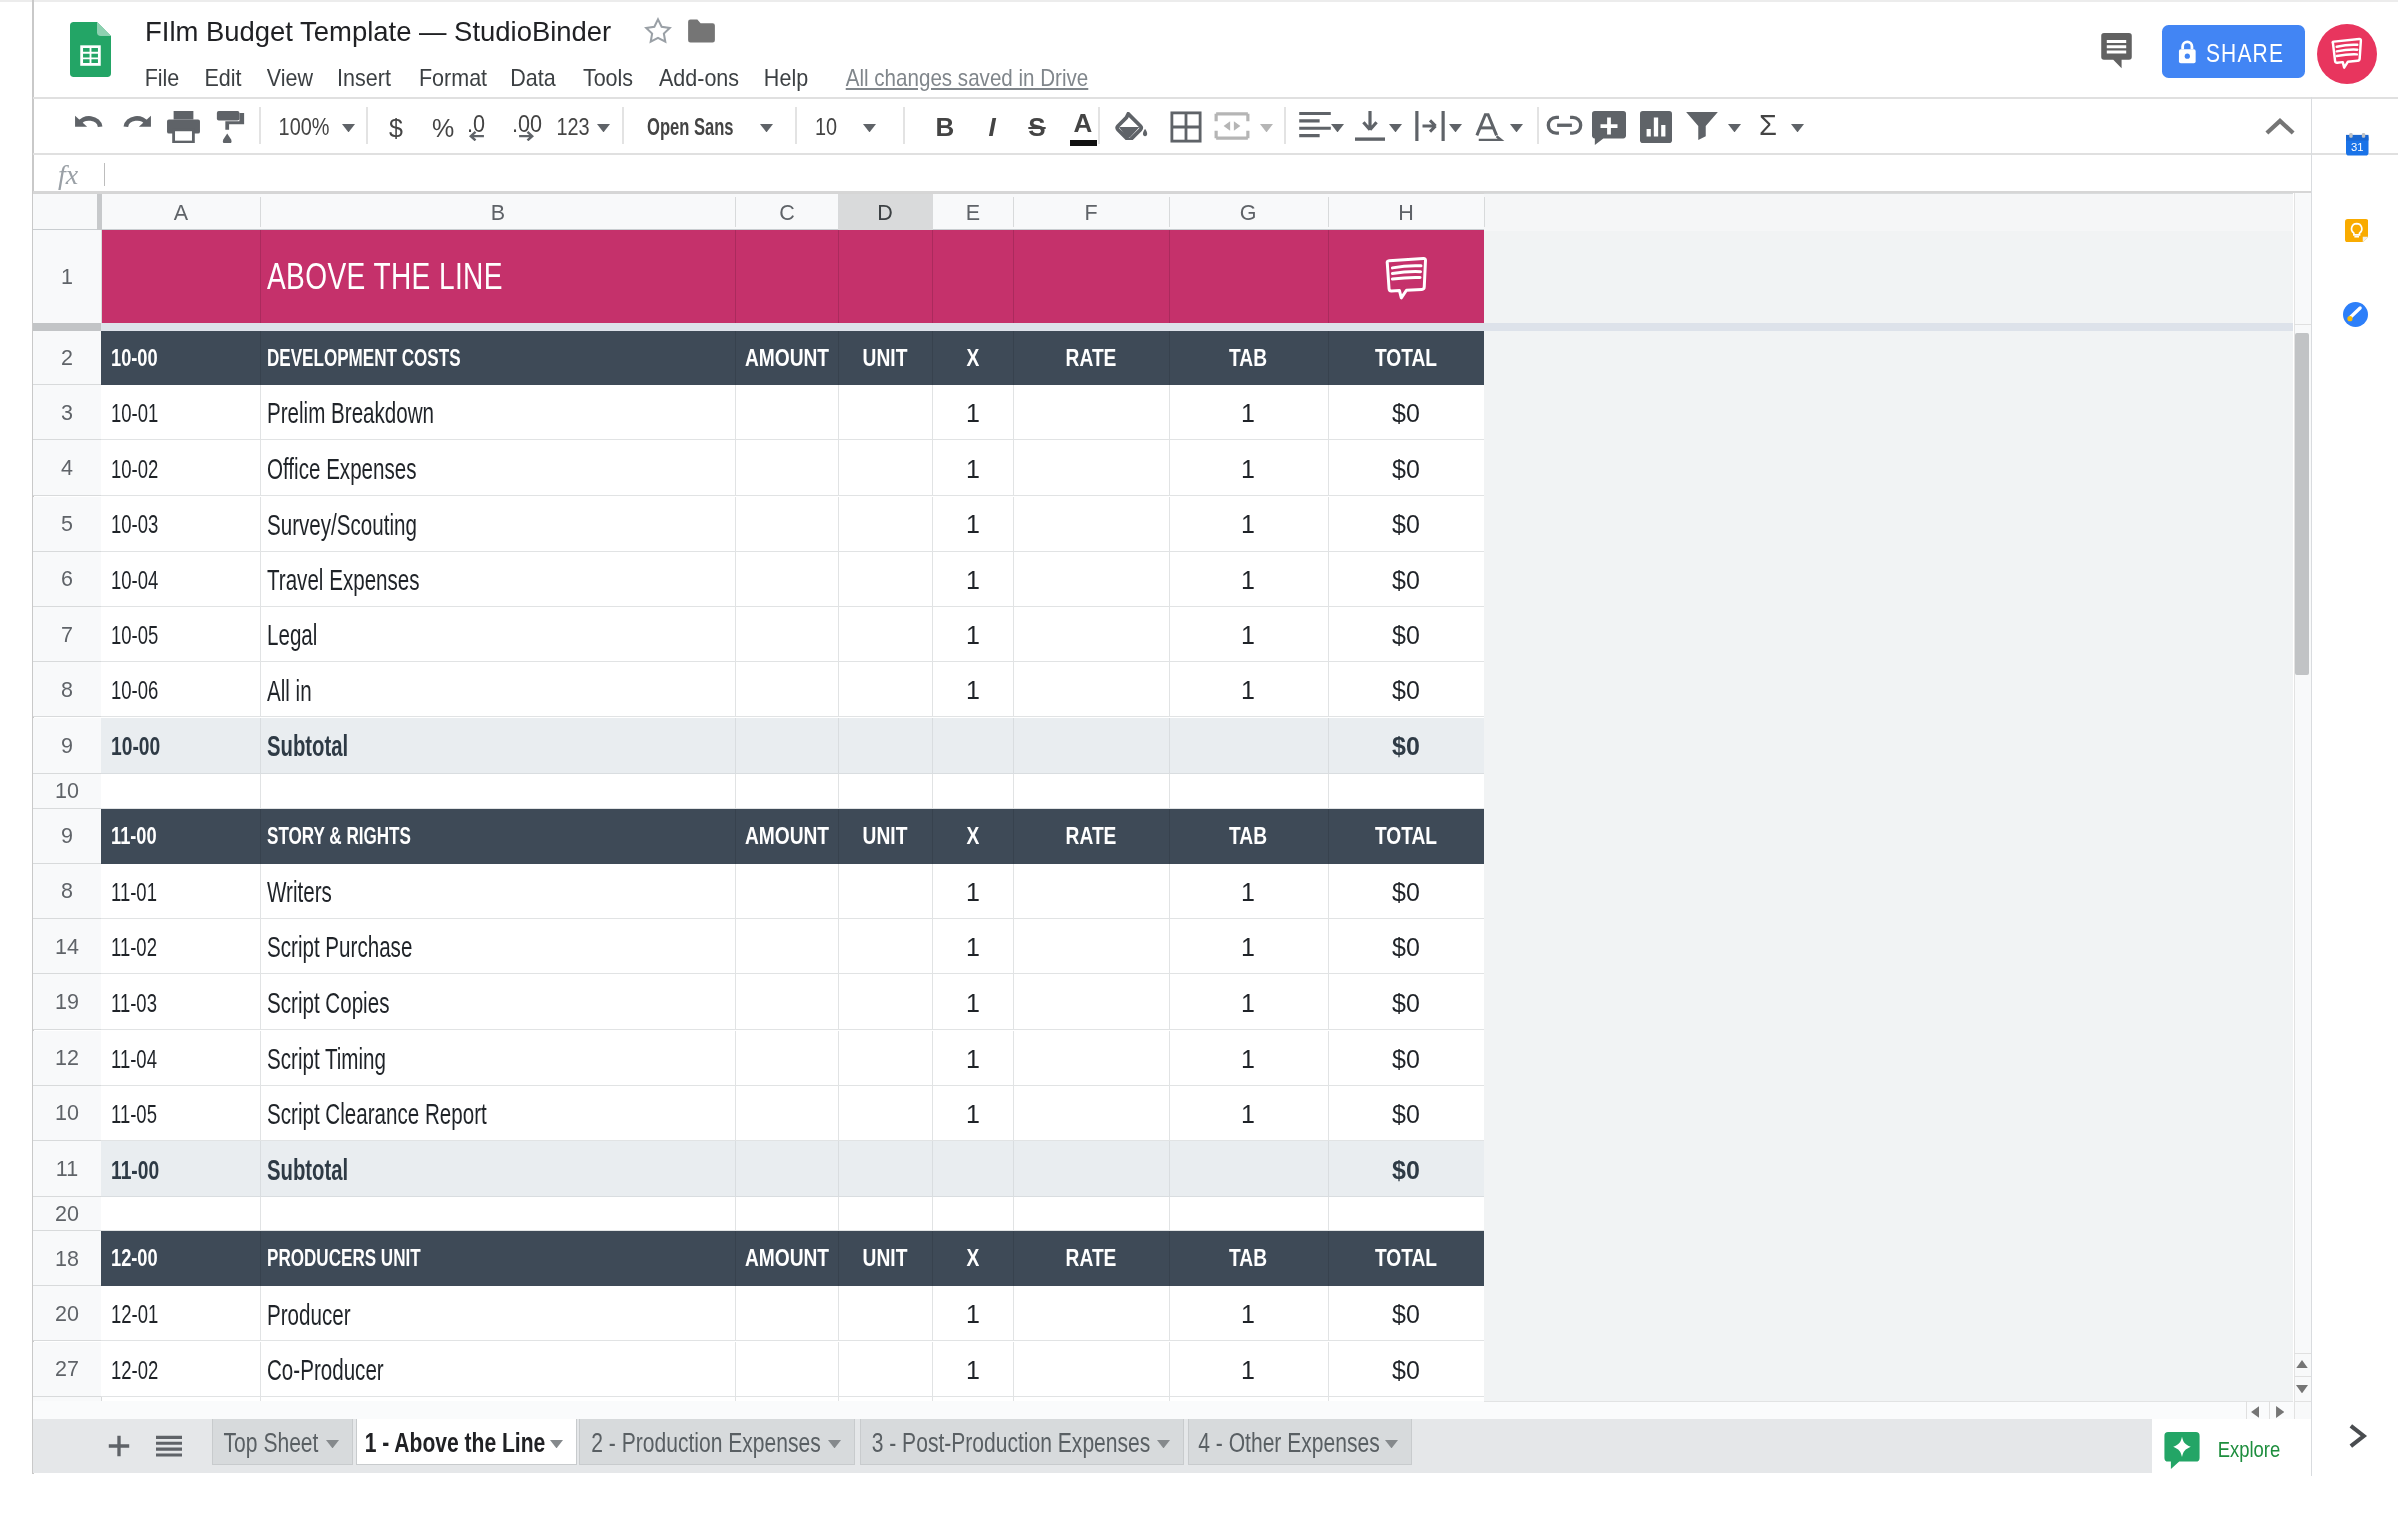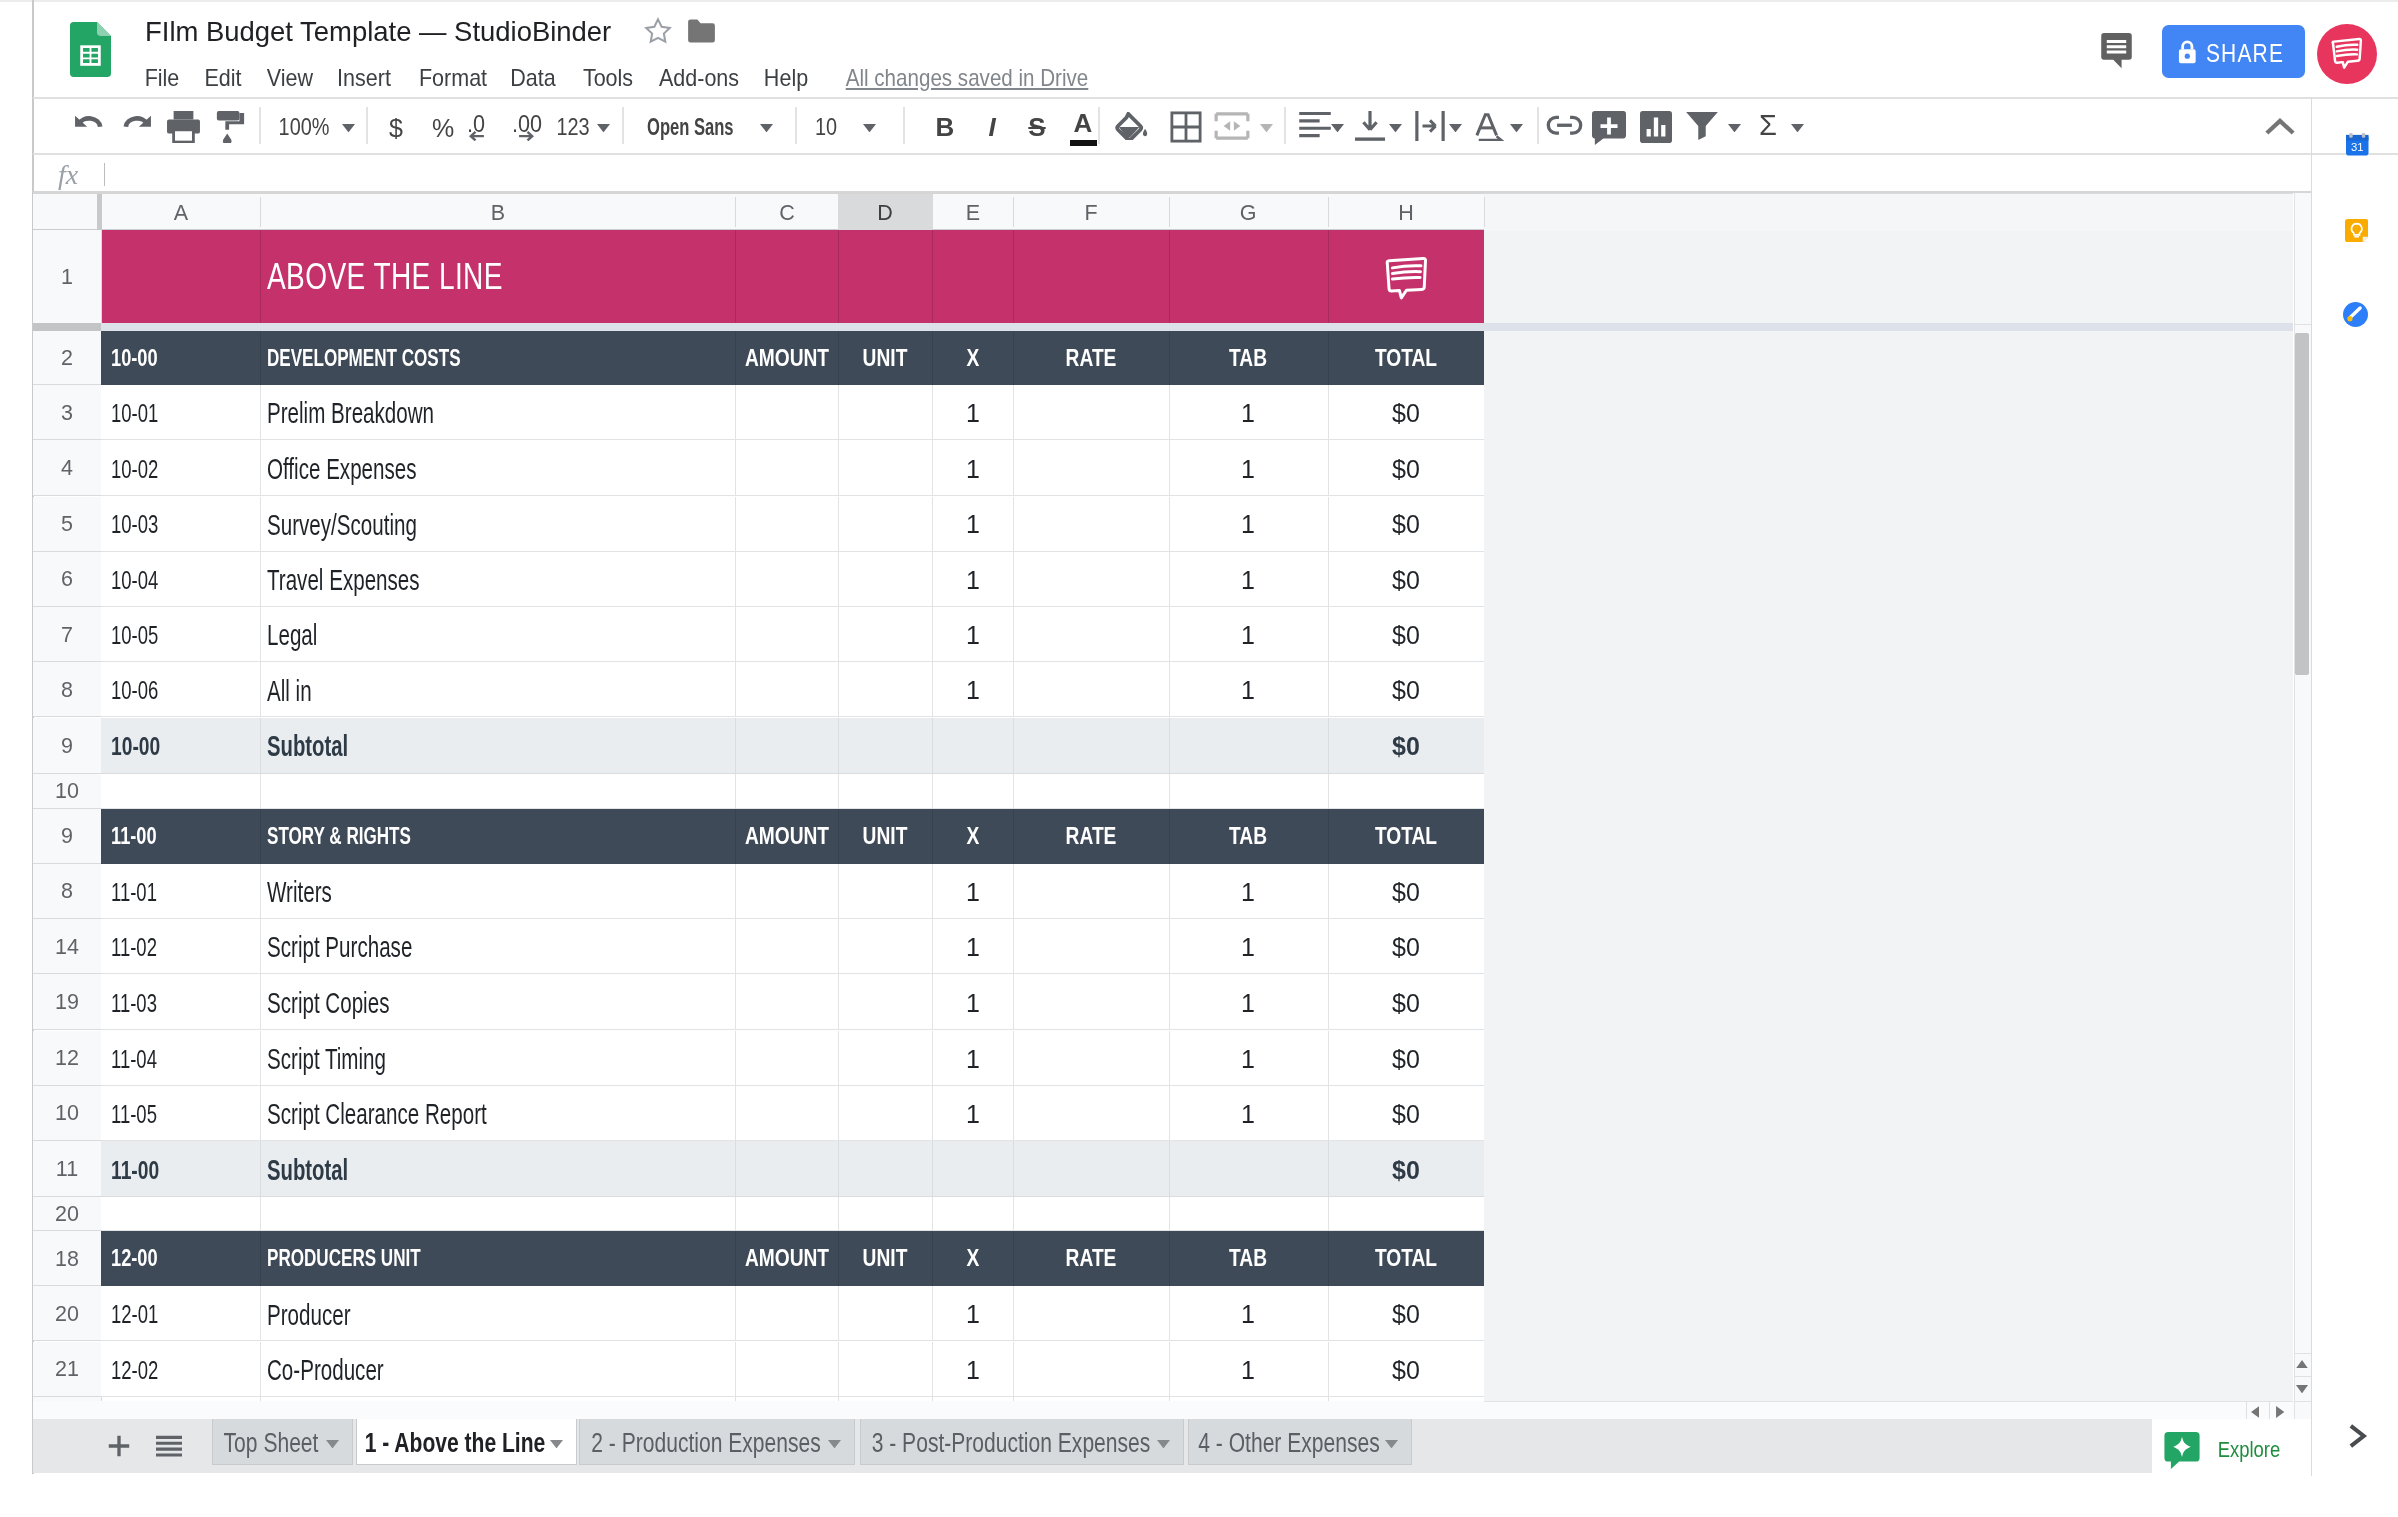--- a/index.html
+++ b/index.html
@@ -527,21 +527,21 @@
 <div class="ab" style="left:1013px;top:1286px;width:0.9px;height:55px;background:#e1e3e4"></div>
 <div class="ab" style="left:1169px;top:1286px;width:0.9px;height:55px;background:#e1e3e4"></div>
 <div class="ab" style="left:1328px;top:1286px;width:0.9px;height:55px;background:#e1e3e4"></div>
 <div class="t" style="left:111px;top:1296px;font-size:25px;line-height:36px;color:#1f2328;font-weight:400;transform:scaleX(0.74);transform-origin:0 50%;">12-01</div>
 <div class="t" style="left:267px;top:1295px;font-size:29px;line-height:40px;color:#1f2328;font-weight:400;transform:scaleX(0.71);transform-origin:0 50%;">Producer</div>
 <div class="t" style="left:973px;top:1296px;font-size:25px;line-height:36px;color:#1f2328;font-weight:400;transform:translateX(-50%);">1</div>
 <div class="t" style="left:1248px;top:1296px;font-size:25px;line-height:36px;color:#1f2328;font-weight:400;transform:translateX(-50%);">1</div>
 <div class="t" style="left:1406px;top:1296px;font-size:25px;line-height:36px;color:#1f2328;font-weight:400;transform:translateX(-50%);">$0</div>
 <div class="ab" style="left:33px;top:1342px;width:68px;height:55px;background:#f8f9fa;border-bottom:0.9px solid #d8dadb"></div>
 <div class="ab" style="left:101px;top:1342px;width:0.9px;height:55px;background:#d8dadb"></div>
-<div class="t" style="left:67px;top:1354px;font-size:21.5px;line-height:30px;color:#5f6368;font-weight:400;transform:translateX(-50%);">21</div>
+<div class="t" style="left:67px;top:1354px;font-size:21.5px;line-height:30px;color:#5f6368;font-weight:400;transform:translateX(-50%);">27</div>
 <div class="ab" style="left:101px;top:1342px;width:1383px;height:55px;background:#fff;border-bottom:0.9px solid #e1e3e4"></div>
 <div class="ab" style="left:260px;top:1342px;width:0.9px;height:55px;background:#e1e3e4"></div>
 <div class="ab" style="left:735px;top:1342px;width:0.9px;height:55px;background:#e1e3e4"></div>
 <div class="ab" style="left:838px;top:1342px;width:0.9px;height:55px;background:#e1e3e4"></div>
 <div class="ab" style="left:932px;top:1342px;width:0.9px;height:55px;background:#e1e3e4"></div>
 <div class="ab" style="left:1013px;top:1342px;width:0.9px;height:55px;background:#e1e3e4"></div>
 <div class="ab" style="left:1169px;top:1342px;width:0.9px;height:55px;background:#e1e3e4"></div>
 <div class="ab" style="left:1328px;top:1342px;width:0.9px;height:55px;background:#e1e3e4"></div>
 <div class="t" style="left:111px;top:1352px;font-size:25px;line-height:36px;color:#1f2328;font-weight:400;transform:scaleX(0.74);transform-origin:0 50%;">12-02</div>
 <div class="t" style="left:267px;top:1350px;font-size:29px;line-height:40px;color:#1f2328;font-weight:400;transform:scaleX(0.71);transform-origin:0 50%;">Co-Producer</div>

